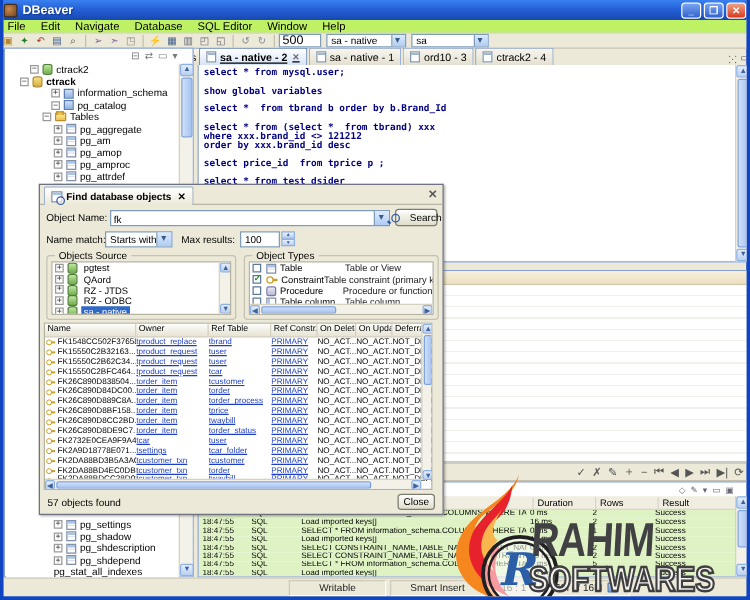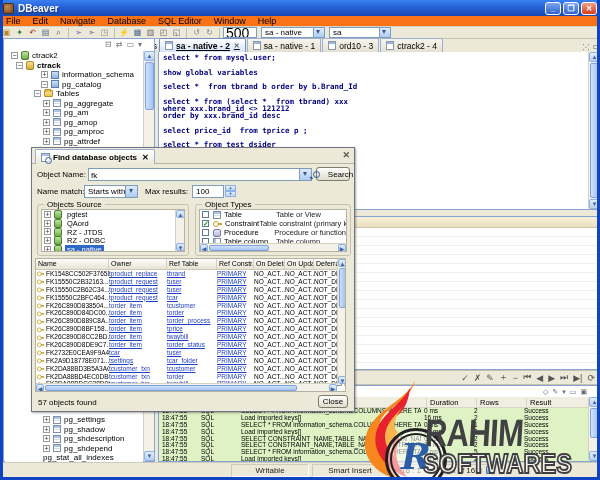--- a/index.html
+++ b/index.html
@@ -14,31 +14,31 @@
     display:flex; align-items:center; padding:0 3px; }
   .titlebar .appicon { width:11px; height:11px; border-radius:2px;
     background:radial-gradient(circle at 35% 35%, #c98a4b, #74441d); border:1px solid #4a2c12; margin-right:4px; }
   .titlebar .title { color:#fff; font-weight:bold; font-size:10px; text-shadow:1px 1px 1px #123a8a; flex:1; }
   .winbtn { width:16px; height:13px; margin-left:2px; border:1px solid #fff; border-radius:3px;
     font-size:8px; line-height:11px; text-align:center; color:#fff; font-weight:bold; }
   .winbtn.min,.winbtn.max { background:linear-gradient(180deg,#7ba4ef,#2f62cf); }
   .winbtn.close { background:linear-gradient(180deg,#f0A088,#d83a1c); }
 
   
-  .menubar { position:absolute; left:-3px; top:16px; width:600px; height:11px; background:#f97316;
+  .menubar { position:absolute; left:-3px; top:16px; width:600px; height:11px; background:#bef264;
     display:flex; align-items:center; border-bottom:1px solid #d8d4c8; }
   .menubar span { padding:0 6px; font-size:9px; }
 
   
   .toolbar { position:absolute; left:-3px; top:27px; width:600px; height:12px; background:#ece9d8;
     display:flex; align-items:center; border-bottom:1px solid #c9c5b5; }
   .tbico { width:11px; height:10px; margin:0 1px; border-radius:2px; font-size:8px; line-height:10px;
     text-align:center; color:#445; }
   .tbsep { width:1px; height:10px; background:#c3bfae; margin:0 3px; }
-  .tb-field { width:34px; height:11px; border:1px solid #7f9db9; background:#fff; font-size:14px;
+  .tb-field { width:34px; height:11px; border:1px solid #7f9db9; background:#fff; font-size:10px;
     padding:0 2px; font-family:"Liberation Sans",sans-serif; }
   .combo { height:11px; border:1px solid #7f9db9; background:#fff; display:flex; align-items:center;
     font-size:8px; margin-left:4px; position:relative; padding-left:3px; }
   .combo .arrow { position:absolute; right:0; top:0; width:11px; height:9px;
     background:linear-gradient(180deg,#dcebfd,#b0ccf2); border-left:1px solid #7f9db9; }
   .combo .arrow::before { content:"▾"; position:absolute; left:2px; top:-1px; font-size:8px; color:#3a5a86; }
 
   
   .tabbar { position:absolute; height:14px; display:flex; align-items:flex-end; }
   .tab { height:14px; display:flex; align-items:center; padding:0 5px; font-size:8.5px;
@@ -51,21 +51,21 @@
   .barend { margin-left:auto; display:flex; align-items:center; }
   .barend span { font-size:8px; color:#556; margin-left:3px; }
 
   
   .nav-panel { position:absolute; left:0; top:38px; width:152px; height:424px;
     border:1px solid #89a3d1; background:#fff; }
   .nav-tools { position:absolute; right:12px; top:1px; display:flex; }
   .nav-tools span { font-size:8px; color:#777; margin-left:4px; }
   .tree { position:absolute; left:1px; top:12px; width:138px; bottom:0; overflow:hidden; background:#fff; }
   .trow { height:9.5px; display:flex; align-items:center; font-size:8px; white-space:nowrap; }
-  .ind0{padding-left:6px;} .ind1{padding-left:11px;} .ind2{padding-left:36px;}
+  .ind0{padding-left:19px;} .ind1{padding-left:11px;} .ind2{padding-left:36px;}
   .ind3{padding-left:29px;} .ind4{padding-left:38px;}
   .exp { width:7px; height:7px; border:1px solid #9a9a9a; background:#fff; font-size:7px; line-height:5px;
     text-align:center; color:#333; margin-right:3px; flex:0 0 auto; }
   .exp.open::before{content:"−";} .exp.closed::before{content:"+";}
   .ico-db { width:8px; height:9px; background:linear-gradient(#f8e08a,#d9ae3c); border:1px solid #a8862c;
     border-radius:3px/2px; margin-right:3px; flex:0 0 auto; }
   .ico-db.conn { background:linear-gradient(#bfe6a0,#6fae4a); border-color:#4c7d33; }
   .ico-schema { width:8px; height:8px; background:linear-gradient(#cfe0f8,#8fb2e0); border:1px solid #5a7cb0;
     margin-right:3px; flex:0 0 auto; }
   .ico-folder { width:9px; height:7px; background:linear-gradient(#ffe9a2,#f0c24a); border:1px solid #b98f2e;

